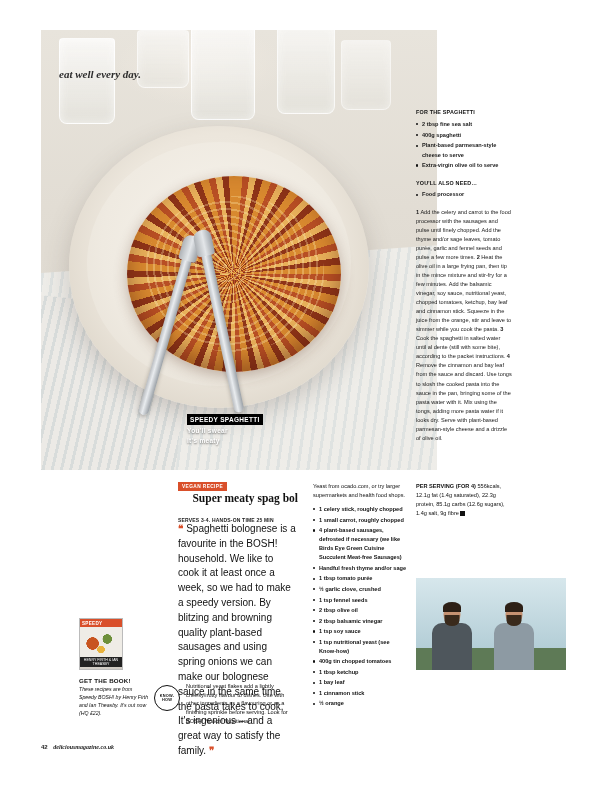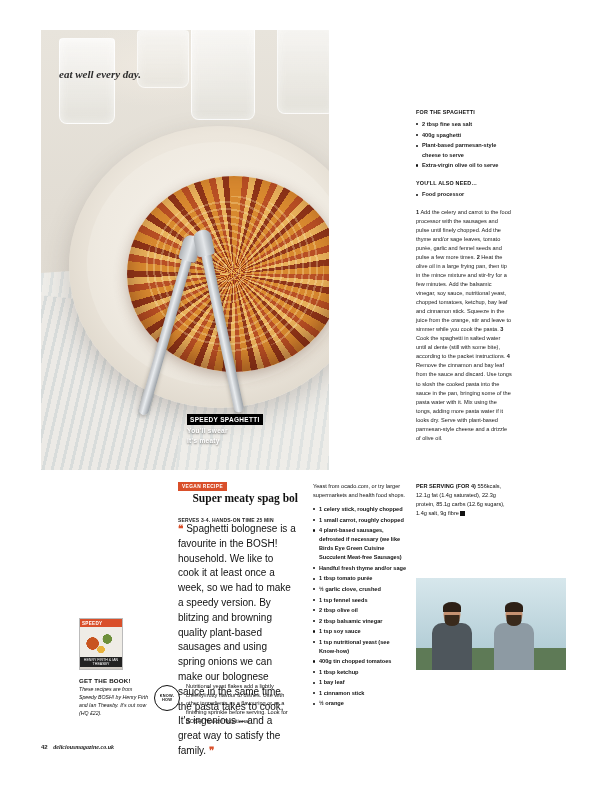--- a/index.html
+++ b/index.html
@@ -21,21 +21,21 @@
     position:absolute;
     left:41px; top:30px;
     width:530px; height:710px;
     background:#ffffff;
   }
 
   
   .photo {
     position:absolute;
     left:0; top:0;
-    width:288px; height:440px;
+    width:396px; height:440px;
     background:
       radial-gradient(ellipse 120px 60px at 40% 8%, #efe9e0 0%, rgba(239,233,224,0) 70%),
       linear-gradient(180deg,#e8e4dc 0%, #e2ddd4 40%, #dcd7ce 100%);
     overflow:hidden;
     padding-left:8px;
   }
   
   .cloth {
     position:absolute; left:-40px; bottom:-30px;
     width:460px; height:240px;

